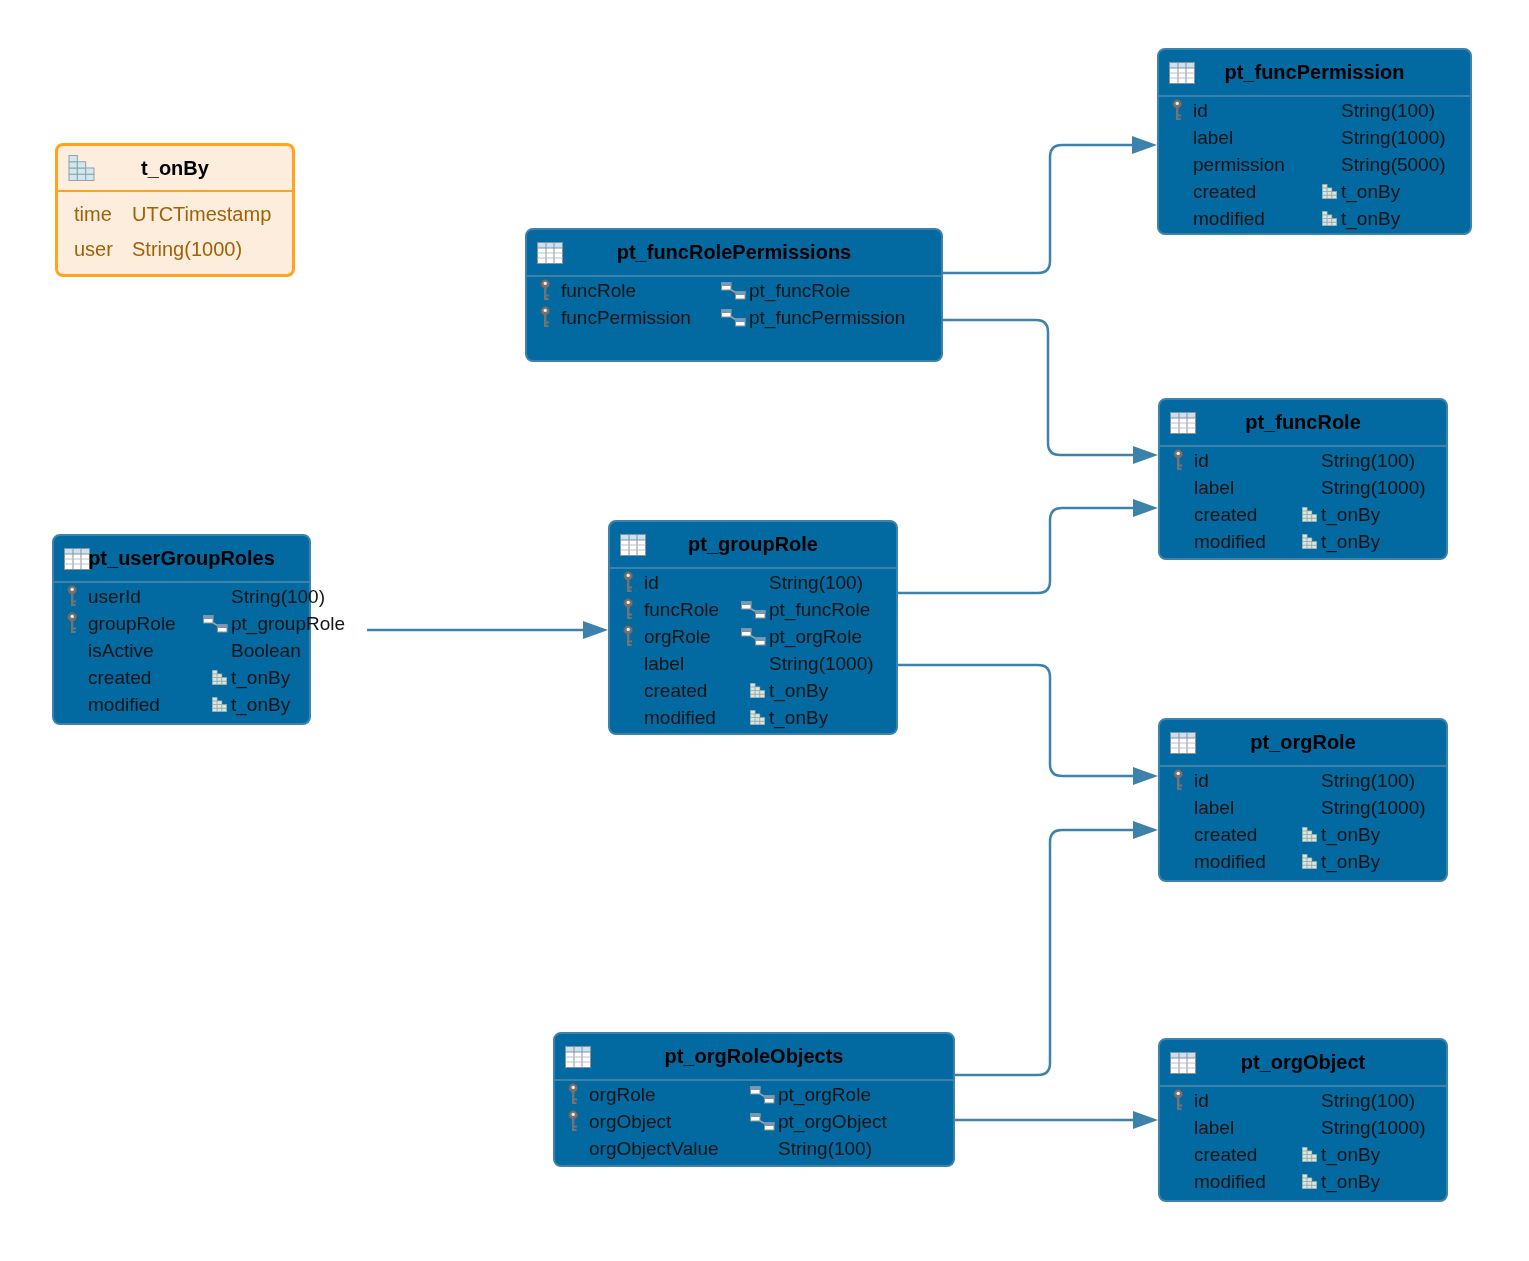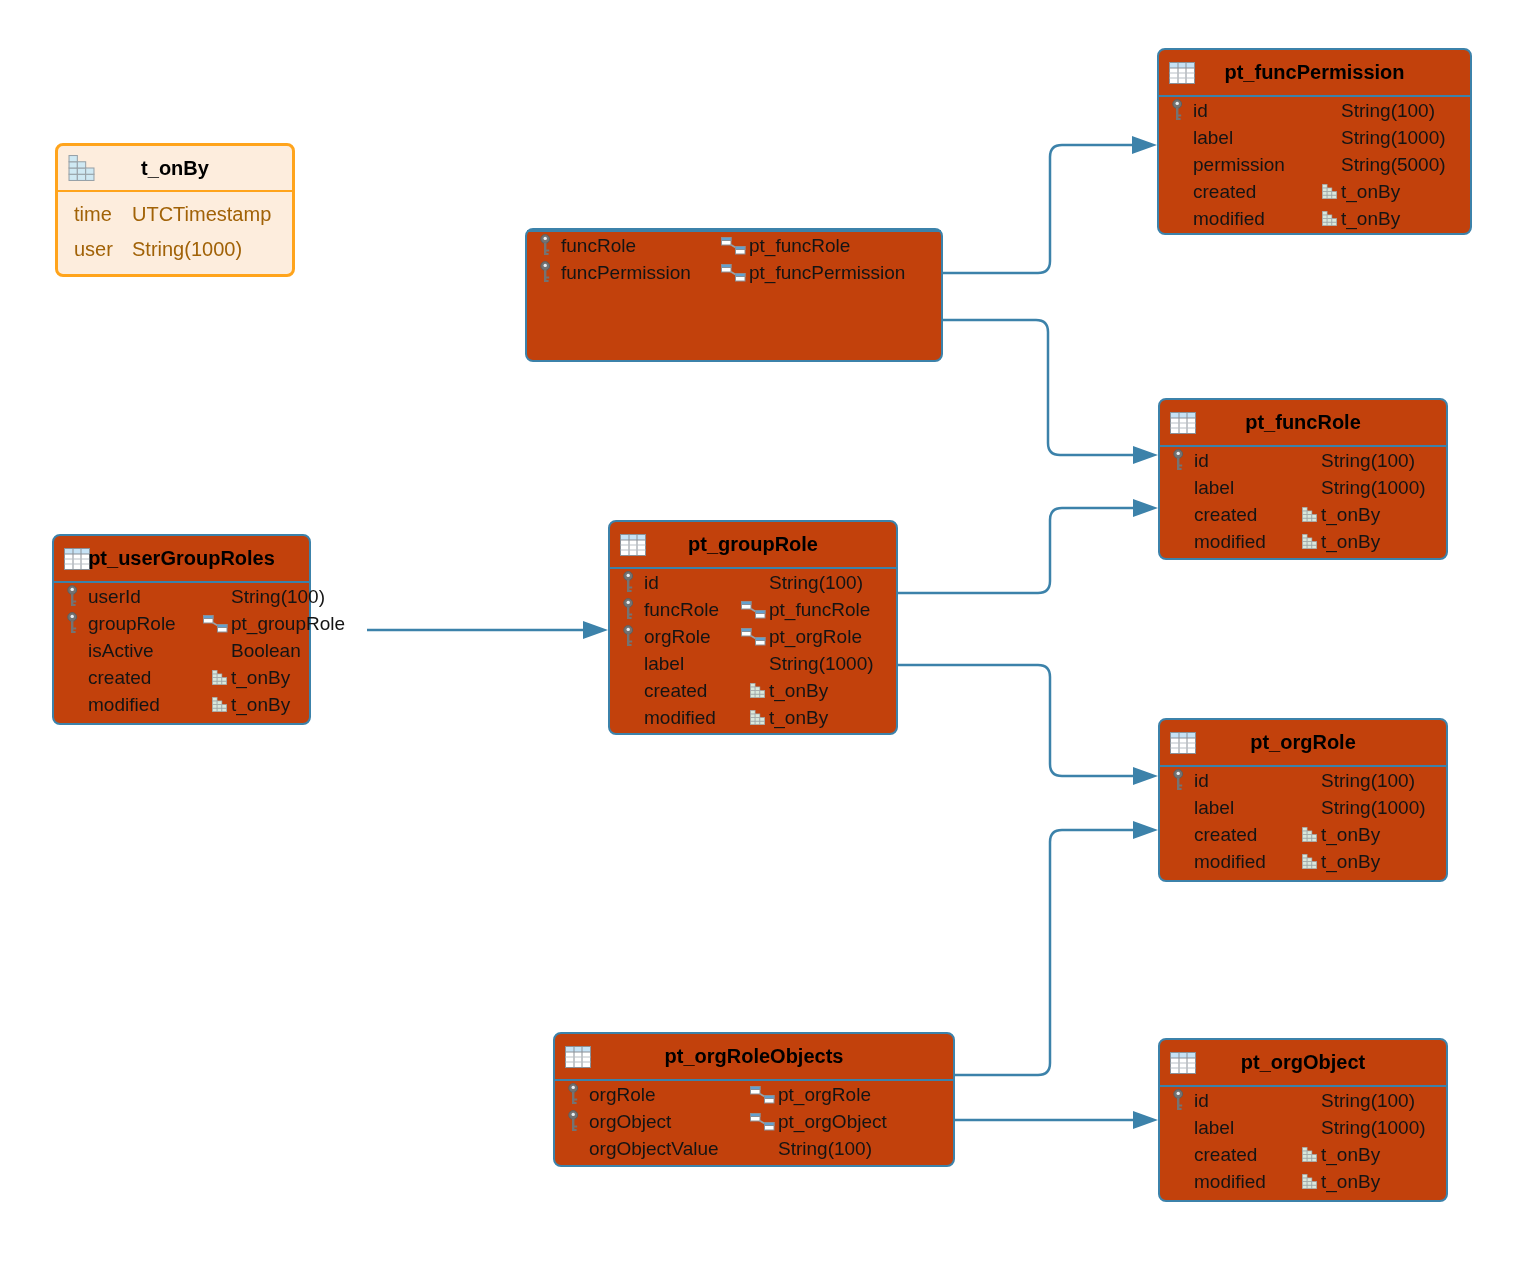--- a/index.html
+++ b/index.html
@@ -2,21 +2,21 @@
 <html><head>
 <meta charset="utf-8">
 <style>
   html,body{margin:0;padding:0;background:#ffffff;}
   body{width:1529px;height:1261px;position:relative;overflow:hidden;
        font-family:"Liberation Sans",sans-serif;}
   #canvas{position:absolute;inset:0;}
   #wires{position:absolute;left:0;top:0;width:1529px;height:1261px;pointer-events:none;}
 
   .table{position:absolute;border-radius:8px;box-sizing:border-box;}
-  .table.blue{background:#c2410c;border:2px solid #3c82aa;}
+  .table.blue{background:#0369a1;border:2px solid #3c82aa;}
   .table.orange{background:#fdeddd;border:3px solid #ffa41c;}
 
   .thead{position:relative;height:45px;display:flex;align-items:center;}
   .table.orange .thead{height:44px;}
   .ticon{position:absolute;left:10px;top:50%;transform:translateY(-50%);display:flex;}
   .ttitle{position:absolute;left:0;right:0;text-align:center;font-weight:bold;
           font-size:20px;color:#000;}
   .tdiv{height:0;border-top:2px solid #3c82aa;}
   .table.orange .tdiv{border-top:2.5px solid #ffa41c;}
 
@@ -158,201 +158,117 @@
               <rect x="16.5" y="18.5" width="8" height="6" fill="#d9e8dc" stroke="#98a2a8"></rect>
               <rect x="16.5" y="12.5" width="8" height="6" fill="#d9e8dc" stroke="#98a2a8"></rect>
             </svg>
           </span>
           <span class="tcell">t_onBy</span>
         </div>
       </div>
   </div>
 
   <div class="table blue" style="left:525px;top:228px;width:418px;height:134px;--namew:158px;">
-    <div class="tdiv"></div>
-    <div class="trows">
-        <div class="trow">
-          <span class="kcell">
-            <svg width="13" height="23" viewBox="0 0 13 23">
-              <circle cx="6.2" cy="5" r="4.4" fill="#737373" stroke="#5e5e5e"></circle>
-              <circle cx="6.2" cy="4.4" r="1.7" fill="#e9eef2"></circle>
-              <rect x="5" y="9" width="2.4" height="12" fill="#737373"></rect>
-              <rect x="7" y="15.5" width="3.2" height="2" fill="#737373"></rect>
-              <rect x="7" y="19" width="2.6" height="2" fill="#737373"></rect>
-            </svg>
-          </span>
-          <span class="ncell">funcRole</span>
-          <span class="icell">
-            <svg width="25" height="18" viewBox="0 0 25 18">
-              <line x1="7" y1="6" x2="17" y2="12" stroke="#9aa0a6" stroke-width="1.6"></line>
-              <rect x="0.5" y="0.5" width="9.5" height="7.5" fill="#fff" stroke="#8a9097"></rect>
-              <rect x="0.5" y="0.5" width="9.5" height="3" fill="#63a0cf" stroke="#8a9097"></rect>
-              <rect x="14.5" y="9.5" width="9.5" height="7.5" fill="#fff" stroke="#8a9097"></rect>
-              <rect x="14.5" y="9.5" width="9.5" height="3" fill="#63a0cf" stroke="#8a9097"></rect>
-            </svg>
-          </span>
-          <span class="tcell">pt_funcRole</span>
-        </div>
-        <div class="trow">
-          <span class="kcell">
-            <svg width="13" height="23" viewBox="0 0 13 23">
-              <circle cx="6.2" cy="5" r="4.4" fill="#737373" stroke="#5e5e5e"></circle>
-              <circle cx="6.2" cy="4.4" r="1.7" fill="#e9eef2"></circle>
-              <rect x="5" y="9" width="2.4" height="12" fill="#737373"></rect>
-              <rect x="7" y="15.5" width="3.2" height="2" fill="#737373"></rect>
-              <rect x="7" y="19" width="2.6" height="2" fill="#737373"></rect>
-            </svg>
-          </span>
-          <span class="ncell">funcPermission</span>
-          <span class="icell">
-            <svg width="25" height="18" viewBox="0 0 25 18">
-              <line x1="7" y1="6" x2="17" y2="12" stroke="#9aa0a6" stroke-width="1.6"></line>
-              <rect x="0.5" y="0.5" width="9.5" height="7.5" fill="#fff" stroke="#8a9097"></rect>
-              <rect x="0.5" y="0.5" width="9.5" height="3" fill="#63a0cf" stroke="#8a9097"></rect>
-              <rect x="14.5" y="9.5" width="9.5" height="7.5" fill="#fff" stroke="#8a9097"></rect>
-              <rect x="14.5" y="9.5" width="9.5" height="3" fill="#63a0cf" stroke="#8a9097"></rect>
-            </svg>
-          </span>
-          <span class="tcell">pt_funcPermission</span>
-        </div>
-      </div>
-  </div>
-
-  <div class="table blue" style="left:1158px;top:398px;width:290px;height:162px;--namew:97px;">
     <div class="thead">
       <span class="ticon">
           <svg width="26" height="22" viewBox="0 0 26 22">
             <rect x="0.5" y="0.5" width="25" height="21" fill="#fff" stroke="#8a9097"></rect>
             <rect x="0.5" y="0.5" width="25" height="5.5" fill="#c6e2f5" stroke="#8a9097"></rect>
             <line x1="9" y1="0.5" x2="9" y2="21.5" stroke="#8a9097"></line>
             <line x1="17" y1="0.5" x2="17" y2="21.5" stroke="#8a9097"></line>
             <line x1="0.5" y1="11" x2="25.5" y2="11" stroke="#b9bfc5"></line>
             <line x1="0.5" y1="16" x2="25.5" y2="16" stroke="#b9bfc5"></line>
           </svg>
         </span>
-      <span class="ttitle">pt_funcRole</span>
-    </div>
-    <div class="tdiv"></div>
-    <div class="trows">
-        <div class="trow">
-          <span class="kcell">
-            <svg width="13" height="23" viewBox="0 0 13 23">
-              <circle cx="6.2" cy="5" r="4.4" fill="#737373" stroke="#5e5e5e"></circle>
-              <circle cx="6.2" cy="4.4" r="1.7" fill="#e9eef2"></circle>
-              <rect x="5" y="9" width="2.4" height="12" fill="#737373"></rect>
-              <rect x="7" y="15.5" width="3.2" height="2" fill="#737373"></rect>
-              <rect x="7" y="19" width="2.6" height="2" fill="#737373"></rect>
-            </svg>
-          </span>
-          <span class="ncell">id</span>
-          <span class="icell"></span>
-          <span class="tcell">String(100)</span>
-        </div>
-        <div class="trow">
-          <span class="kcell"></span>
-          <span class="ncell">label</span>
-          <span class="icell"></span>
-          <span class="tcell">String(1000)</span>
-        </div>
-        <div class="trow">
-          <span class="kcell"></span>
-          <span class="ncell">created</span>
-          <span class="icell">
-            <svg width="17" height="15" viewBox="0 0 25 25">
-              <rect x="0.5" y="18.5" width="8" height="6" fill="#d9e8dc" stroke="#98a2a8"></rect>
-              <rect x="0.5" y="12.5" width="8" height="6" fill="#d9e8dc" stroke="#98a2a8"></rect>
-              <rect x="0.5" y="6.5" width="8" height="6" fill="#d9e8dc" stroke="#98a2a8"></rect>
-              <rect x="0.5" y="0.5" width="8" height="6" fill="#d9e8dc" stroke="#98a2a8"></rect>
-              <rect x="8.5" y="18.5" width="8" height="6" fill="#d9e8dc" stroke="#98a2a8"></rect>
-              <rect x="8.5" y="12.5" width="8" height="6" fill="#d9e8dc" stroke="#98a2a8"></rect>
-              <rect x="8.5" y="6.5" width="8" height="6" fill="#d9e8dc" stroke="#98a2a8"></rect>
-              <rect x="16.5" y="18.5" width="8" height="6" fill="#d9e8dc" stroke="#98a2a8"></rect>
-              <rect x="16.5" y="12.5" width="8" height="6" fill="#d9e8dc" stroke="#98a2a8"></rect>
-            </svg>
-          </span>
-          <span class="tcell">t_onBy</span>
-        </div>
-        <div class="trow">
-          <span class="kcell"></span>
-          <span class="ncell">modified</span>
-          <span class="icell">
-            <svg width="17" height="15" viewBox="0 0 25 25">
-              <rect x="0.5" y="18.5" width="8" height="6" fill="#d9e8dc" stroke="#98a2a8"></rect>
-              <rect x="0.5" y="12.5" width="8" height="6" fill="#d9e8dc" stroke="#98a2a8"></rect>
-              <rect x="0.5" y="6.5" width="8" height="6" fill="#d9e8dc" stroke="#98a2a8"></rect>
-              <rect x="0.5" y="0.5" width="8" height="6" fill="#d9e8dc" stroke="#98a2a8"></rect>
-              <rect x="8.5" y="18.5" width="8" height="6" fill="#d9e8dc" stroke="#98a2a8"></rect>
-              <rect x="8.5" y="12.5" width="8" height="6" fill="#d9e8dc" stroke="#98a2a8"></rect>
-              <rect x="8.5" y="6.5" width="8" height="6" fill="#d9e8dc" stroke="#98a2a8"></rect>
-              <rect x="16.5" y="18.5" width="8" height="6" fill="#d9e8dc" stroke="#98a2a8"></rect>
-              <rect x="16.5" y="12.5" width="8" height="6" fill="#d9e8dc" stroke="#98a2a8"></rect>
-            </svg>
-          </span>
-          <span class="tcell">t_onBy</span>
-        </div>
-      </div>
-  </div>
-
-  <div class="table blue" style="left:52px;top:534px;width:259px;height:191px;--namew:113px;">
+      <span class="ttitle">pt_funcRolePermissions</span>
+    </div>
+    <div class="tdiv"></div>
+    <div class="trows">
+        <div class="trow">
+          <span class="kcell">
+            <svg width="13" height="23" viewBox="0 0 13 23">
+              <circle cx="6.2" cy="5" r="4.4" fill="#737373" stroke="#5e5e5e"></circle>
+              <circle cx="6.2" cy="4.4" r="1.7" fill="#e9eef2"></circle>
+              <rect x="5" y="9" width="2.4" height="12" fill="#737373"></rect>
+              <rect x="7" y="15.5" width="3.2" height="2" fill="#737373"></rect>
+              <rect x="7" y="19" width="2.6" height="2" fill="#737373"></rect>
+            </svg>
+          </span>
+          <span class="ncell">funcRole</span>
+          <span class="icell">
+            <svg width="25" height="18" viewBox="0 0 25 18">
+              <line x1="7" y1="6" x2="17" y2="12" stroke="#9aa0a6" stroke-width="1.6"></line>
+              <rect x="0.5" y="0.5" width="9.5" height="7.5" fill="#fff" stroke="#8a9097"></rect>
+              <rect x="0.5" y="0.5" width="9.5" height="3" fill="#63a0cf" stroke="#8a9097"></rect>
+              <rect x="14.5" y="9.5" width="9.5" height="7.5" fill="#fff" stroke="#8a9097"></rect>
+              <rect x="14.5" y="9.5" width="9.5" height="3" fill="#63a0cf" stroke="#8a9097"></rect>
+            </svg>
+          </span>
+          <span class="tcell">pt_funcRole</span>
+        </div>
+        <div class="trow">
+          <span class="kcell">
+            <svg width="13" height="23" viewBox="0 0 13 23">
+              <circle cx="6.2" cy="5" r="4.4" fill="#737373" stroke="#5e5e5e"></circle>
+              <circle cx="6.2" cy="4.4" r="1.7" fill="#e9eef2"></circle>
+              <rect x="5" y="9" width="2.4" height="12" fill="#737373"></rect>
+              <rect x="7" y="15.5" width="3.2" height="2" fill="#737373"></rect>
+              <rect x="7" y="19" width="2.6" height="2" fill="#737373"></rect>
+            </svg>
+          </span>
+          <span class="ncell">funcPermission</span>
+          <span class="icell">
+            <svg width="25" height="18" viewBox="0 0 25 18">
+              <line x1="7" y1="6" x2="17" y2="12" stroke="#9aa0a6" stroke-width="1.6"></line>
+              <rect x="0.5" y="0.5" width="9.5" height="7.5" fill="#fff" stroke="#8a9097"></rect>
+              <rect x="0.5" y="0.5" width="9.5" height="3" fill="#63a0cf" stroke="#8a9097"></rect>
+              <rect x="14.5" y="9.5" width="9.5" height="7.5" fill="#fff" stroke="#8a9097"></rect>
+              <rect x="14.5" y="9.5" width="9.5" height="3" fill="#63a0cf" stroke="#8a9097"></rect>
+            </svg>
+          </span>
+          <span class="tcell">pt_funcPermission</span>
+        </div>
+      </div>
+  </div>
+
+  <div class="table blue" style="left:1158px;top:398px;width:290px;height:162px;--namew:97px;">
     <div class="thead">
       <span class="ticon">
           <svg width="26" height="22" viewBox="0 0 26 22">
             <rect x="0.5" y="0.5" width="25" height="21" fill="#fff" stroke="#8a9097"></rect>
             <rect x="0.5" y="0.5" width="25" height="5.5" fill="#c6e2f5" stroke="#8a9097"></rect>
             <line x1="9" y1="0.5" x2="9" y2="21.5" stroke="#8a9097"></line>
             <line x1="17" y1="0.5" x2="17" y2="21.5" stroke="#8a9097"></line>
             <line x1="0.5" y1="11" x2="25.5" y2="11" stroke="#b9bfc5"></line>
             <line x1="0.5" y1="16" x2="25.5" y2="16" stroke="#b9bfc5"></line>
           </svg>
         </span>
-      <span class="ttitle">pt_userGroupRoles</span>
-    </div>
-    <div class="tdiv"></div>
-    <div class="trows">
-        <div class="trow">
-          <span class="kcell">
-            <svg width="13" height="23" viewBox="0 0 13 23">
-              <circle cx="6.2" cy="5" r="4.4" fill="#737373" stroke="#5e5e5e"></circle>
-              <circle cx="6.2" cy="4.4" r="1.7" fill="#e9eef2"></circle>
-              <rect x="5" y="9" width="2.4" height="12" fill="#737373"></rect>
-              <rect x="7" y="15.5" width="3.2" height="2" fill="#737373"></rect>
-              <rect x="7" y="19" width="2.6" height="2" fill="#737373"></rect>
-            </svg>
-          </span>
-          <span class="ncell">userId</span>
+      <span class="ttitle">pt_funcRole</span>
+    </div>
+    <div class="tdiv"></div>
+    <div class="trows">
+        <div class="trow">
+          <span class="kcell">
+            <svg width="13" height="23" viewBox="0 0 13 23">
+              <circle cx="6.2" cy="5" r="4.4" fill="#737373" stroke="#5e5e5e"></circle>
+              <circle cx="6.2" cy="4.4" r="1.7" fill="#e9eef2"></circle>
+              <rect x="5" y="9" width="2.4" height="12" fill="#737373"></rect>
+              <rect x="7" y="15.5" width="3.2" height="2" fill="#737373"></rect>
+              <rect x="7" y="19" width="2.6" height="2" fill="#737373"></rect>
+            </svg>
+          </span>
+          <span class="ncell">id</span>
           <span class="icell"></span>
           <span class="tcell">String(100)</span>
         </div>
         <div class="trow">
-          <span class="kcell">
-            <svg width="13" height="23" viewBox="0 0 13 23">
-              <circle cx="6.2" cy="5" r="4.4" fill="#737373" stroke="#5e5e5e"></circle>
-              <circle cx="6.2" cy="4.4" r="1.7" fill="#e9eef2"></circle>
-              <rect x="5" y="9" width="2.4" height="12" fill="#737373"></rect>
-              <rect x="7" y="15.5" width="3.2" height="2" fill="#737373"></rect>
-              <rect x="7" y="19" width="2.6" height="2" fill="#737373"></rect>
-            </svg>
-          </span>
-          <span class="ncell">groupRole</span>
-          <span class="icell">
-            <svg width="25" height="18" viewBox="0 0 25 18">
-              <line x1="7" y1="6" x2="17" y2="12" stroke="#9aa0a6" stroke-width="1.6"></line>
-              <rect x="0.5" y="0.5" width="9.5" height="7.5" fill="#fff" stroke="#8a9097"></rect>
-              <rect x="0.5" y="0.5" width="9.5" height="3" fill="#63a0cf" stroke="#8a9097"></rect>
-              <rect x="14.5" y="9.5" width="9.5" height="7.5" fill="#fff" stroke="#8a9097"></rect>
-              <rect x="14.5" y="9.5" width="9.5" height="3" fill="#63a0cf" stroke="#8a9097"></rect>
-            </svg>
-          </span>
-          <span class="tcell">pt_groupRole</span>
-        </div>
-        <div class="trow">
-          <span class="kcell"></span>
-          <span class="ncell">isActive</span>
-          <span class="icell"></span>
-          <span class="tcell">Boolean</span>
+          <span class="kcell"></span>
+          <span class="ncell">label</span>
+          <span class="icell"></span>
+          <span class="tcell">String(1000)</span>
         </div>
         <div class="trow">
           <span class="kcell"></span>
           <span class="ncell">created</span>
           <span class="icell">
             <svg width="17" height="15" viewBox="0 0 25 25">
               <rect x="0.5" y="18.5" width="8" height="6" fill="#d9e8dc" stroke="#98a2a8"></rect>
               <rect x="0.5" y="12.5" width="8" height="6" fill="#d9e8dc" stroke="#98a2a8"></rect>
               <rect x="0.5" y="6.5" width="8" height="6" fill="#d9e8dc" stroke="#98a2a8"></rect>
               <rect x="0.5" y="0.5" width="8" height="6" fill="#d9e8dc" stroke="#98a2a8"></rect>
@@ -379,99 +295,77 @@
               <rect x="8.5" y="6.5" width="8" height="6" fill="#d9e8dc" stroke="#98a2a8"></rect>
               <rect x="16.5" y="18.5" width="8" height="6" fill="#d9e8dc" stroke="#98a2a8"></rect>
               <rect x="16.5" y="12.5" width="8" height="6" fill="#d9e8dc" stroke="#98a2a8"></rect>
             </svg>
           </span>
           <span class="tcell">t_onBy</span>
         </div>
       </div>
   </div>
 
-  <div class="table blue" style="left:608px;top:520px;width:290px;height:215px;--namew:95px;">
+  <div class="table blue" style="left:52px;top:534px;width:259px;height:191px;--namew:113px;">
     <div class="thead">
       <span class="ticon">
           <svg width="26" height="22" viewBox="0 0 26 22">
             <rect x="0.5" y="0.5" width="25" height="21" fill="#fff" stroke="#8a9097"></rect>
             <rect x="0.5" y="0.5" width="25" height="5.5" fill="#c6e2f5" stroke="#8a9097"></rect>
             <line x1="9" y1="0.5" x2="9" y2="21.5" stroke="#8a9097"></line>
             <line x1="17" y1="0.5" x2="17" y2="21.5" stroke="#8a9097"></line>
             <line x1="0.5" y1="11" x2="25.5" y2="11" stroke="#b9bfc5"></line>
             <line x1="0.5" y1="16" x2="25.5" y2="16" stroke="#b9bfc5"></line>
           </svg>
         </span>
-      <span class="ttitle">pt_groupRole</span>
-    </div>
-    <div class="tdiv"></div>
-    <div class="trows">
-        <div class="trow">
-          <span class="kcell">
-            <svg width="13" height="23" viewBox="0 0 13 23">
-              <circle cx="6.2" cy="5" r="4.4" fill="#737373" stroke="#5e5e5e"></circle>
-              <circle cx="6.2" cy="4.4" r="1.7" fill="#e9eef2"></circle>
-              <rect x="5" y="9" width="2.4" height="12" fill="#737373"></rect>
-              <rect x="7" y="15.5" width="3.2" height="2" fill="#737373"></rect>
-              <rect x="7" y="19" width="2.6" height="2" fill="#737373"></rect>
-            </svg>
-          </span>
-          <span class="ncell">id</span>
+      <span class="ttitle">pt_userGroupRoles</span>
+    </div>
+    <div class="tdiv"></div>
+    <div class="trows">
+        <div class="trow">
+          <span class="kcell">
+            <svg width="13" height="23" viewBox="0 0 13 23">
+              <circle cx="6.2" cy="5" r="4.4" fill="#737373" stroke="#5e5e5e"></circle>
+              <circle cx="6.2" cy="4.4" r="1.7" fill="#e9eef2"></circle>
+              <rect x="5" y="9" width="2.4" height="12" fill="#737373"></rect>
+              <rect x="7" y="15.5" width="3.2" height="2" fill="#737373"></rect>
+              <rect x="7" y="19" width="2.6" height="2" fill="#737373"></rect>
+            </svg>
+          </span>
+          <span class="ncell">userId</span>
           <span class="icell"></span>
           <span class="tcell">String(100)</span>
         </div>
         <div class="trow">
           <span class="kcell">
             <svg width="13" height="23" viewBox="0 0 13 23">
               <circle cx="6.2" cy="5" r="4.4" fill="#737373" stroke="#5e5e5e"></circle>
               <circle cx="6.2" cy="4.4" r="1.7" fill="#e9eef2"></circle>
               <rect x="5" y="9" width="2.4" height="12" fill="#737373"></rect>
               <rect x="7" y="15.5" width="3.2" height="2" fill="#737373"></rect>
               <rect x="7" y="19" width="2.6" height="2" fill="#737373"></rect>
             </svg>
           </span>
-          <span class="ncell">funcRole</span>
+          <span class="ncell">groupRole</span>
           <span class="icell">
             <svg width="25" height="18" viewBox="0 0 25 18">
               <line x1="7" y1="6" x2="17" y2="12" stroke="#9aa0a6" stroke-width="1.6"></line>
               <rect x="0.5" y="0.5" width="9.5" height="7.5" fill="#fff" stroke="#8a9097"></rect>
               <rect x="0.5" y="0.5" width="9.5" height="3" fill="#63a0cf" stroke="#8a9097"></rect>
               <rect x="14.5" y="9.5" width="9.5" height="7.5" fill="#fff" stroke="#8a9097"></rect>
               <rect x="14.5" y="9.5" width="9.5" height="3" fill="#63a0cf" stroke="#8a9097"></rect>
             </svg>
           </span>
-          <span class="tcell">pt_funcRole</span>
-        </div>
-        <div class="trow">
-          <span class="kcell">
-            <svg width="13" height="23" viewBox="0 0 13 23">
-              <circle cx="6.2" cy="5" r="4.4" fill="#737373" stroke="#5e5e5e"></circle>
-              <circle cx="6.2" cy="4.4" r="1.7" fill="#e9eef2"></circle>
-              <rect x="5" y="9" width="2.4" height="12" fill="#737373"></rect>
-              <rect x="7" y="15.5" width="3.2" height="2" fill="#737373"></rect>
-              <rect x="7" y="19" width="2.6" height="2" fill="#737373"></rect>
-            </svg>
-          </span>
-          <span class="ncell">orgRole</span>
-          <span class="icell">
-            <svg width="25" height="18" viewBox="0 0 25 18">
-              <line x1="7" y1="6" x2="17" y2="12" stroke="#9aa0a6" stroke-width="1.6"></line>
-              <rect x="0.5" y="0.5" width="9.5" height="7.5" fill="#fff" stroke="#8a9097"></rect>
-              <rect x="0.5" y="0.5" width="9.5" height="3" fill="#63a0cf" stroke="#8a9097"></rect>
-              <rect x="14.5" y="9.5" width="9.5" height="7.5" fill="#fff" stroke="#8a9097"></rect>
-              <rect x="14.5" y="9.5" width="9.5" height="3" fill="#63a0cf" stroke="#8a9097"></rect>
-            </svg>
-          </span>
-          <span class="tcell">pt_orgRole</span>
-        </div>
-        <div class="trow">
-          <span class="kcell"></span>
-          <span class="ncell">label</span>
-          <span class="icell"></span>
-          <span class="tcell">String(1000)</span>
+          <span class="tcell">pt_groupRole</span>
+        </div>
+        <div class="trow">
+          <span class="kcell"></span>
+          <span class="ncell">isActive</span>
+          <span class="icell"></span>
+          <span class="tcell">Boolean</span>
         </div>
         <div class="trow">
           <span class="kcell"></span>
           <span class="ncell">created</span>
           <span class="icell">
             <svg width="17" height="15" viewBox="0 0 25 25">
               <rect x="0.5" y="18.5" width="8" height="6" fill="#d9e8dc" stroke="#98a2a8"></rect>
               <rect x="0.5" y="12.5" width="8" height="6" fill="#d9e8dc" stroke="#98a2a8"></rect>
               <rect x="0.5" y="6.5" width="8" height="6" fill="#d9e8dc" stroke="#98a2a8"></rect>
               <rect x="0.5" y="0.5" width="8" height="6" fill="#d9e8dc" stroke="#98a2a8"></rect>
@@ -498,51 +392,95 @@
               <rect x="8.5" y="6.5" width="8" height="6" fill="#d9e8dc" stroke="#98a2a8"></rect>
               <rect x="16.5" y="18.5" width="8" height="6" fill="#d9e8dc" stroke="#98a2a8"></rect>
               <rect x="16.5" y="12.5" width="8" height="6" fill="#d9e8dc" stroke="#98a2a8"></rect>
             </svg>
           </span>
           <span class="tcell">t_onBy</span>
         </div>
       </div>
   </div>
 
-  <div class="table blue" style="left:1158px;top:718px;width:290px;height:164px;--namew:97px;">
+  <div class="table blue" style="left:608px;top:520px;width:290px;height:215px;--namew:95px;">
     <div class="thead">
       <span class="ticon">
           <svg width="26" height="22" viewBox="0 0 26 22">
             <rect x="0.5" y="0.5" width="25" height="21" fill="#fff" stroke="#8a9097"></rect>
             <rect x="0.5" y="0.5" width="25" height="5.5" fill="#c6e2f5" stroke="#8a9097"></rect>
             <line x1="9" y1="0.5" x2="9" y2="21.5" stroke="#8a9097"></line>
             <line x1="17" y1="0.5" x2="17" y2="21.5" stroke="#8a9097"></line>
             <line x1="0.5" y1="11" x2="25.5" y2="11" stroke="#b9bfc5"></line>
             <line x1="0.5" y1="16" x2="25.5" y2="16" stroke="#b9bfc5"></line>
           </svg>
         </span>
-      <span class="ttitle">pt_orgRole</span>
+      <span class="ttitle">pt_groupRole</span>
     </div>
     <div class="tdiv"></div>
     <div class="trows">
         <div class="trow">
           <span class="kcell">
             <svg width="13" height="23" viewBox="0 0 13 23">
               <circle cx="6.2" cy="5" r="4.4" fill="#737373" stroke="#5e5e5e"></circle>
               <circle cx="6.2" cy="4.4" r="1.7" fill="#e9eef2"></circle>
               <rect x="5" y="9" width="2.4" height="12" fill="#737373"></rect>
               <rect x="7" y="15.5" width="3.2" height="2" fill="#737373"></rect>
               <rect x="7" y="19" width="2.6" height="2" fill="#737373"></rect>
             </svg>
           </span>
           <span class="ncell">id</span>
           <span class="icell"></span>
           <span class="tcell">String(100)</span>
         </div>
         <div class="trow">
+          <span class="kcell">
+            <svg width="13" height="23" viewBox="0 0 13 23">
+              <circle cx="6.2" cy="5" r="4.4" fill="#737373" stroke="#5e5e5e"></circle>
+              <circle cx="6.2" cy="4.4" r="1.7" fill="#e9eef2"></circle>
+              <rect x="5" y="9" width="2.4" height="12" fill="#737373"></rect>
+              <rect x="7" y="15.5" width="3.2" height="2" fill="#737373"></rect>
+              <rect x="7" y="19" width="2.6" height="2" fill="#737373"></rect>
+            </svg>
+          </span>
+          <span class="ncell">funcRole</span>
+          <span class="icell">
+            <svg width="25" height="18" viewBox="0 0 25 18">
+              <line x1="7" y1="6" x2="17" y2="12" stroke="#9aa0a6" stroke-width="1.6"></line>
+              <rect x="0.5" y="0.5" width="9.5" height="7.5" fill="#fff" stroke="#8a9097"></rect>
+              <rect x="0.5" y="0.5" width="9.5" height="3" fill="#63a0cf" stroke="#8a9097"></rect>
+              <rect x="14.5" y="9.5" width="9.5" height="7.5" fill="#fff" stroke="#8a9097"></rect>
+              <rect x="14.5" y="9.5" width="9.5" height="3" fill="#63a0cf" stroke="#8a9097"></rect>
+            </svg>
+          </span>
+          <span class="tcell">pt_funcRole</span>
+        </div>
+        <div class="trow">
+          <span class="kcell">
+            <svg width="13" height="23" viewBox="0 0 13 23">
+              <circle cx="6.2" cy="5" r="4.4" fill="#737373" stroke="#5e5e5e"></circle>
+              <circle cx="6.2" cy="4.4" r="1.7" fill="#e9eef2"></circle>
+              <rect x="5" y="9" width="2.4" height="12" fill="#737373"></rect>
+              <rect x="7" y="15.5" width="3.2" height="2" fill="#737373"></rect>
+              <rect x="7" y="19" width="2.6" height="2" fill="#737373"></rect>
+            </svg>
+          </span>
+          <span class="ncell">orgRole</span>
+          <span class="icell">
+            <svg width="25" height="18" viewBox="0 0 25 18">
+              <line x1="7" y1="6" x2="17" y2="12" stroke="#9aa0a6" stroke-width="1.6"></line>
+              <rect x="0.5" y="0.5" width="9.5" height="7.5" fill="#fff" stroke="#8a9097"></rect>
+              <rect x="0.5" y="0.5" width="9.5" height="3" fill="#63a0cf" stroke="#8a9097"></rect>
+              <rect x="14.5" y="9.5" width="9.5" height="7.5" fill="#fff" stroke="#8a9097"></rect>
+              <rect x="14.5" y="9.5" width="9.5" height="3" fill="#63a0cf" stroke="#8a9097"></rect>
+            </svg>
+          </span>
+          <span class="tcell">pt_orgRole</span>
+        </div>
+        <div class="trow">
           <span class="kcell"></span>
           <span class="ncell">label</span>
           <span class="icell"></span>
           <span class="tcell">String(1000)</span>
         </div>
         <div class="trow">
           <span class="kcell"></span>
           <span class="ncell">created</span>
           <span class="icell">
             <svg width="17" height="15" viewBox="0 0 25 25">
@@ -573,101 +511,176 @@
               <rect x="8.5" y="6.5" width="8" height="6" fill="#d9e8dc" stroke="#98a2a8"></rect>
               <rect x="16.5" y="18.5" width="8" height="6" fill="#d9e8dc" stroke="#98a2a8"></rect>
               <rect x="16.5" y="12.5" width="8" height="6" fill="#d9e8dc" stroke="#98a2a8"></rect>
             </svg>
           </span>
           <span class="tcell">t_onBy</span>
         </div>
       </div>
   </div>
 
-  <div class="table blue" style="left:553px;top:1032px;width:402px;height:135px;--namew:159px;">
+  <div class="table blue" style="left:1158px;top:718px;width:290px;height:164px;--namew:97px;">
     <div class="thead">
       <span class="ticon">
           <svg width="26" height="22" viewBox="0 0 26 22">
             <rect x="0.5" y="0.5" width="25" height="21" fill="#fff" stroke="#8a9097"></rect>
             <rect x="0.5" y="0.5" width="25" height="5.5" fill="#c6e2f5" stroke="#8a9097"></rect>
             <line x1="9" y1="0.5" x2="9" y2="21.5" stroke="#8a9097"></line>
             <line x1="17" y1="0.5" x2="17" y2="21.5" stroke="#8a9097"></line>
             <line x1="0.5" y1="11" x2="25.5" y2="11" stroke="#b9bfc5"></line>
             <line x1="0.5" y1="16" x2="25.5" y2="16" stroke="#b9bfc5"></line>
           </svg>
         </span>
-      <span class="ttitle">pt_orgRoleObjects</span>
-    </div>
-    <div class="tdiv"></div>
-    <div class="trows">
-        <div class="trow">
-          <span class="kcell">
-            <svg width="13" height="23" viewBox="0 0 13 23">
-              <circle cx="6.2" cy="5" r="4.4" fill="#737373" stroke="#5e5e5e"></circle>
-              <circle cx="6.2" cy="4.4" r="1.7" fill="#e9eef2"></circle>
-              <rect x="5" y="9" width="2.4" height="12" fill="#737373"></rect>
-              <rect x="7" y="15.5" width="3.2" height="2" fill="#737373"></rect>
-              <rect x="7" y="19" width="2.6" height="2" fill="#737373"></rect>
-            </svg>
-          </span>
-          <span class="ncell">orgRole</span>
-          <span class="icell">
-            <svg width="25" height="18" viewBox="0 0 25 18">
-              <line x1="7" y1="6" x2="17" y2="12" stroke="#9aa0a6" stroke-width="1.6"></line>
-              <rect x="0.5" y="0.5" width="9.5" height="7.5" fill="#fff" stroke="#8a9097"></rect>
-              <rect x="0.5" y="0.5" width="9.5" height="3" fill="#63a0cf" stroke="#8a9097"></rect>
-              <rect x="14.5" y="9.5" width="9.5" height="7.5" fill="#fff" stroke="#8a9097"></rect>
-              <rect x="14.5" y="9.5" width="9.5" height="3" fill="#63a0cf" stroke="#8a9097"></rect>
-            </svg>
-          </span>
-          <span class="tcell">pt_orgRole</span>
-        </div>
-        <div class="trow">
-          <span class="kcell">
-            <svg width="13" height="23" viewBox="0 0 13 23">
-              <circle cx="6.2" cy="5" r="4.4" fill="#737373" stroke="#5e5e5e"></circle>
-              <circle cx="6.2" cy="4.4" r="1.7" fill="#e9eef2"></circle>
-              <rect x="5" y="9" width="2.4" height="12" fill="#737373"></rect>
-              <rect x="7" y="15.5" width="3.2" height="2" fill="#737373"></rect>
-              <rect x="7" y="19" width="2.6" height="2" fill="#737373"></rect>
-            </svg>
-          </span>
-          <span class="ncell">orgObject</span>
-          <span class="icell">
-            <svg width="25" height="18" viewBox="0 0 25 18">
-              <line x1="7" y1="6" x2="17" y2="12" stroke="#9aa0a6" stroke-width="1.6"></line>
-              <rect x="0.5" y="0.5" width="9.5" height="7.5" fill="#fff" stroke="#8a9097"></rect>
-              <rect x="0.5" y="0.5" width="9.5" height="3" fill="#63a0cf" stroke="#8a9097"></rect>
-              <rect x="14.5" y="9.5" width="9.5" height="7.5" fill="#fff" stroke="#8a9097"></rect>
-              <rect x="14.5" y="9.5" width="9.5" height="3" fill="#63a0cf" stroke="#8a9097"></rect>
-            </svg>
-          </span>
-          <span class="tcell">pt_orgObject</span>
-        </div>
-        <div class="trow">
-          <span class="kcell"></span>
-          <span class="ncell">orgObjectValue</span>
+      <span class="ttitle">pt_orgRole</span>
+    </div>
+    <div class="tdiv"></div>
+    <div class="trows">
+        <div class="trow">
+          <span class="kcell">
+            <svg width="13" height="23" viewBox="0 0 13 23">
+              <circle cx="6.2" cy="5" r="4.4" fill="#737373" stroke="#5e5e5e"></circle>
+              <circle cx="6.2" cy="4.4" r="1.7" fill="#e9eef2"></circle>
+              <rect x="5" y="9" width="2.4" height="12" fill="#737373"></rect>
+              <rect x="7" y="15.5" width="3.2" height="2" fill="#737373"></rect>
+              <rect x="7" y="19" width="2.6" height="2" fill="#737373"></rect>
+            </svg>
+          </span>
+          <span class="ncell">id</span>
           <span class="icell"></span>
           <span class="tcell">String(100)</span>
         </div>
-      </div>
-  </div>
-
-  <div class="table blue" style="left:1158px;top:1038px;width:290px;height:164px;--namew:97px;">
+        <div class="trow">
+          <span class="kcell"></span>
+          <span class="ncell">label</span>
+          <span class="icell"></span>
+          <span class="tcell">String(1000)</span>
+        </div>
+        <div class="trow">
+          <span class="kcell"></span>
+          <span class="ncell">created</span>
+          <span class="icell">
+            <svg width="17" height="15" viewBox="0 0 25 25">
+              <rect x="0.5" y="18.5" width="8" height="6" fill="#d9e8dc" stroke="#98a2a8"></rect>
+              <rect x="0.5" y="12.5" width="8" height="6" fill="#d9e8dc" stroke="#98a2a8"></rect>
+              <rect x="0.5" y="6.5" width="8" height="6" fill="#d9e8dc" stroke="#98a2a8"></rect>
+              <rect x="0.5" y="0.5" width="8" height="6" fill="#d9e8dc" stroke="#98a2a8"></rect>
+              <rect x="8.5" y="18.5" width="8" height="6" fill="#d9e8dc" stroke="#98a2a8"></rect>
+              <rect x="8.5" y="12.5" width="8" height="6" fill="#d9e8dc" stroke="#98a2a8"></rect>
+              <rect x="8.5" y="6.5" width="8" height="6" fill="#d9e8dc" stroke="#98a2a8"></rect>
+              <rect x="16.5" y="18.5" width="8" height="6" fill="#d9e8dc" stroke="#98a2a8"></rect>
+              <rect x="16.5" y="12.5" width="8" height="6" fill="#d9e8dc" stroke="#98a2a8"></rect>
+            </svg>
+          </span>
+          <span class="tcell">t_onBy</span>
+        </div>
+        <div class="trow">
+          <span class="kcell"></span>
+          <span class="ncell">modified</span>
+          <span class="icell">
+            <svg width="17" height="15" viewBox="0 0 25 25">
+              <rect x="0.5" y="18.5" width="8" height="6" fill="#d9e8dc" stroke="#98a2a8"></rect>
+              <rect x="0.5" y="12.5" width="8" height="6" fill="#d9e8dc" stroke="#98a2a8"></rect>
+              <rect x="0.5" y="6.5" width="8" height="6" fill="#d9e8dc" stroke="#98a2a8"></rect>
+              <rect x="0.5" y="0.5" width="8" height="6" fill="#d9e8dc" stroke="#98a2a8"></rect>
+              <rect x="8.5" y="18.5" width="8" height="6" fill="#d9e8dc" stroke="#98a2a8"></rect>
+              <rect x="8.5" y="12.5" width="8" height="6" fill="#d9e8dc" stroke="#98a2a8"></rect>
+              <rect x="8.5" y="6.5" width="8" height="6" fill="#d9e8dc" stroke="#98a2a8"></rect>
+              <rect x="16.5" y="18.5" width="8" height="6" fill="#d9e8dc" stroke="#98a2a8"></rect>
+              <rect x="16.5" y="12.5" width="8" height="6" fill="#d9e8dc" stroke="#98a2a8"></rect>
+            </svg>
+          </span>
+          <span class="tcell">t_onBy</span>
+        </div>
+      </div>
+  </div>
+
+  <div class="table blue" style="left:553px;top:1032px;width:402px;height:135px;--namew:159px;">
     <div class="thead">
       <span class="ticon">
           <svg width="26" height="22" viewBox="0 0 26 22">
             <rect x="0.5" y="0.5" width="25" height="21" fill="#fff" stroke="#8a9097"></rect>
             <rect x="0.5" y="0.5" width="25" height="5.5" fill="#c6e2f5" stroke="#8a9097"></rect>
             <line x1="9" y1="0.5" x2="9" y2="21.5" stroke="#8a9097"></line>
             <line x1="17" y1="0.5" x2="17" y2="21.5" stroke="#8a9097"></line>
             <line x1="0.5" y1="11" x2="25.5" y2="11" stroke="#b9bfc5"></line>
             <line x1="0.5" y1="16" x2="25.5" y2="16" stroke="#b9bfc5"></line>
           </svg>
         </span>
+      <span class="ttitle">pt_orgRoleObjects</span>
+    </div>
+    <div class="tdiv"></div>
+    <div class="trows">
+        <div class="trow">
+          <span class="kcell">
+            <svg width="13" height="23" viewBox="0 0 13 23">
+              <circle cx="6.2" cy="5" r="4.4" fill="#737373" stroke="#5e5e5e"></circle>
+              <circle cx="6.2" cy="4.4" r="1.7" fill="#e9eef2"></circle>
+              <rect x="5" y="9" width="2.4" height="12" fill="#737373"></rect>
+              <rect x="7" y="15.5" width="3.2" height="2" fill="#737373"></rect>
+              <rect x="7" y="19" width="2.6" height="2" fill="#737373"></rect>
+            </svg>
+          </span>
+          <span class="ncell">orgRole</span>
+          <span class="icell">
+            <svg width="25" height="18" viewBox="0 0 25 18">
+              <line x1="7" y1="6" x2="17" y2="12" stroke="#9aa0a6" stroke-width="1.6"></line>
+              <rect x="0.5" y="0.5" width="9.5" height="7.5" fill="#fff" stroke="#8a9097"></rect>
+              <rect x="0.5" y="0.5" width="9.5" height="3" fill="#63a0cf" stroke="#8a9097"></rect>
+              <rect x="14.5" y="9.5" width="9.5" height="7.5" fill="#fff" stroke="#8a9097"></rect>
+              <rect x="14.5" y="9.5" width="9.5" height="3" fill="#63a0cf" stroke="#8a9097"></rect>
+            </svg>
+          </span>
+          <span class="tcell">pt_orgRole</span>
+        </div>
+        <div class="trow">
+          <span class="kcell">
+            <svg width="13" height="23" viewBox="0 0 13 23">
+              <circle cx="6.2" cy="5" r="4.4" fill="#737373" stroke="#5e5e5e"></circle>
+              <circle cx="6.2" cy="4.4" r="1.7" fill="#e9eef2"></circle>
+              <rect x="5" y="9" width="2.4" height="12" fill="#737373"></rect>
+              <rect x="7" y="15.5" width="3.2" height="2" fill="#737373"></rect>
+              <rect x="7" y="19" width="2.6" height="2" fill="#737373"></rect>
+            </svg>
+          </span>
+          <span class="ncell">orgObject</span>
+          <span class="icell">
+            <svg width="25" height="18" viewBox="0 0 25 18">
+              <line x1="7" y1="6" x2="17" y2="12" stroke="#9aa0a6" stroke-width="1.6"></line>
+              <rect x="0.5" y="0.5" width="9.5" height="7.5" fill="#fff" stroke="#8a9097"></rect>
+              <rect x="0.5" y="0.5" width="9.5" height="3" fill="#63a0cf" stroke="#8a9097"></rect>
+              <rect x="14.5" y="9.5" width="9.5" height="7.5" fill="#fff" stroke="#8a9097"></rect>
+              <rect x="14.5" y="9.5" width="9.5" height="3" fill="#63a0cf" stroke="#8a9097"></rect>
+            </svg>
+          </span>
+          <span class="tcell">pt_orgObject</span>
+        </div>
+        <div class="trow">
+          <span class="kcell"></span>
+          <span class="ncell">orgObjectValue</span>
+          <span class="icell"></span>
+          <span class="tcell">String(100)</span>
+        </div>
+      </div>
+  </div>
+
+  <div class="table blue" style="left:1158px;top:1038px;width:290px;height:164px;--namew:97px;">
+    <div class="thead">
+      <span class="ticon">
+          <svg width="26" height="22" viewBox="0 0 26 22">
+            <rect x="0.5" y="0.5" width="25" height="21" fill="#fff" stroke="#8a9097"></rect>
+            <rect x="0.5" y="0.5" width="25" height="5.5" fill="#c6e2f5" stroke="#8a9097"></rect>
+            <line x1="9" y1="0.5" x2="9" y2="21.5" stroke="#8a9097"></line>
+            <line x1="17" y1="0.5" x2="17" y2="21.5" stroke="#8a9097"></line>
+            <line x1="0.5" y1="11" x2="25.5" y2="11" stroke="#b9bfc5"></line>
+            <line x1="0.5" y1="16" x2="25.5" y2="16" stroke="#b9bfc5"></line>
+          </svg>
+        </span>
       <span class="ttitle">pt_orgObject</span>
     </div>
     <div class="tdiv"></div>
     <div class="trows">
         <div class="trow">
           <span class="kcell">
             <svg width="13" height="23" viewBox="0 0 13 23">
               <circle cx="6.2" cy="5" r="4.4" fill="#737373" stroke="#5e5e5e"></circle>
               <circle cx="6.2" cy="4.4" r="1.7" fill="#e9eef2"></circle>
               <rect x="5" y="9" width="2.4" height="12" fill="#737373"></rect>

